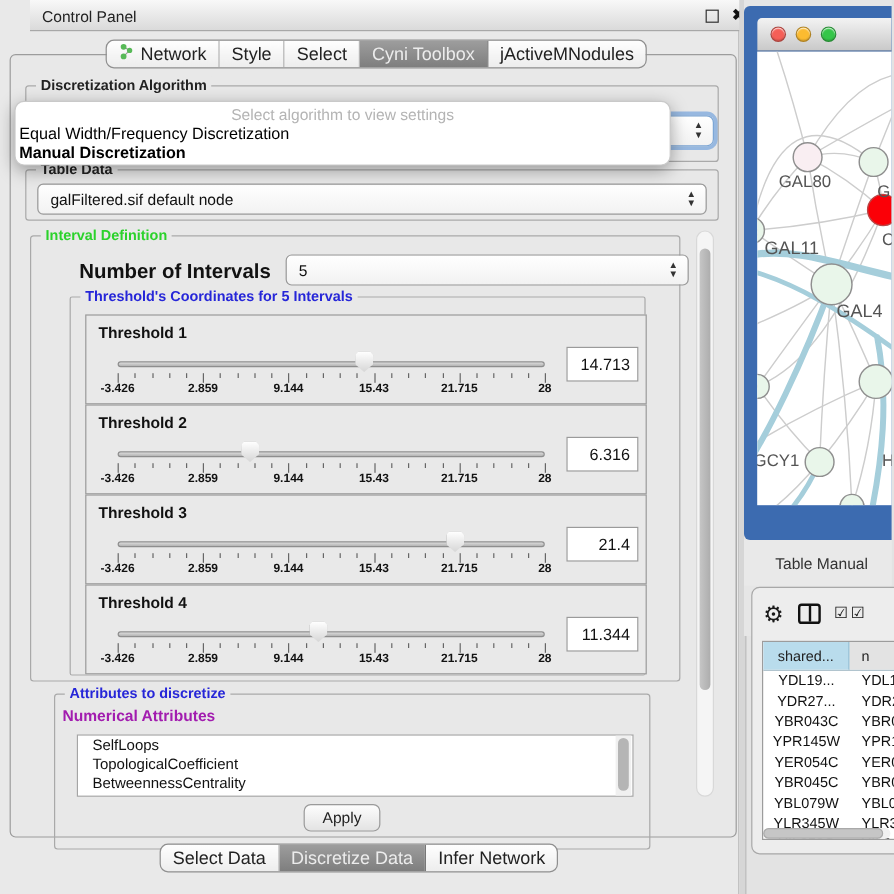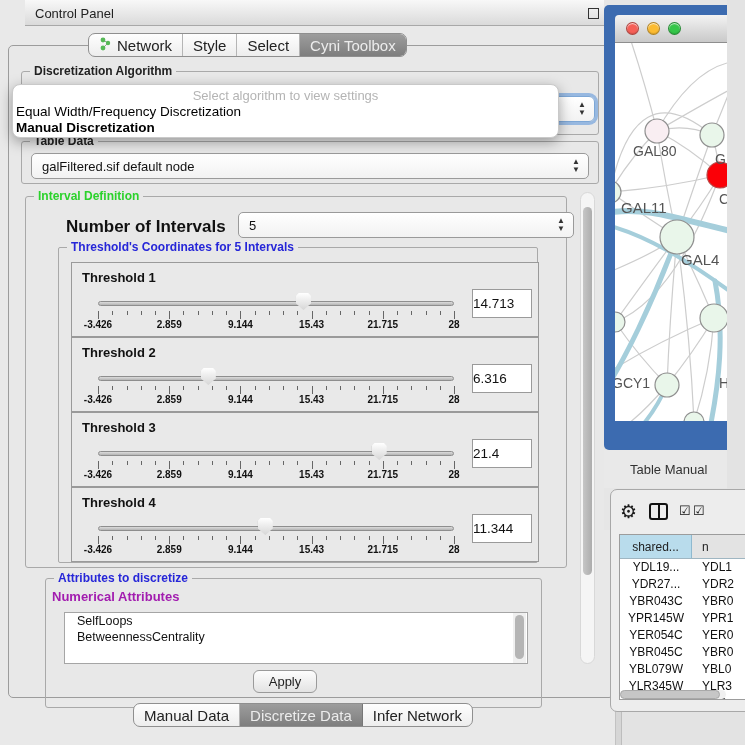--- a/index.html
+++ b/index.html
@@ -70,38 +70,38 @@
   .thresh-box .thumb { position:absolute; top:30px; width:15px; height:17px;
     background:linear-gradient(#ffffff,#d6d6d6);
     clip-path:polygon(50% 100%, 0 62%, 0 18%, 18% 0, 82% 0, 100% 18%, 100% 62%);
     filter:drop-shadow(0 0 1px #777); }
   .thresh-box .ticks { position:absolute; left:26px; top:48px; width:356px; height:8px; }
   .thresh-box .ticks i { position:absolute; top:0; width:1px; background:#666; }
   .thresh-box .ticklabels { position:absolute; left:26px; top:56px; width:356px; height:12px; }
   .thresh-box .ticklabels b { position:absolute; transform:translateX(-50%); font-size:10px; font-weight:bold; color:#111; white-space:nowrap; }
   .thresh-box input.vfield { position:absolute; left:400px; top:26px; width:60px; height:29px;
     border:1px solid #9a9a9a; background:#fff; font-family:"Liberation Sans",sans-serif;
-    font-size:13.5px; color:#111; text-align:left; padding-right:6px; }
+    font-size:13.5px; color:#111; text-align:right; padding-right:6px; }
 
   
   #attr-list { left:64px; top:612px; width:464px; height:52px; background:#fff;
     border:1px solid #a5a5a5; overflow:hidden; }
   #attr-list .li { height:16px; font-size:12.5px; color:#111; padding-left:12px; line-height:16px; }
   #attr-vscroll { left:513px; top:613px; width:13px; height:50px; background:#f0f0f0; }
   #attr-vscroll .thumb { position:absolute; left:2px; top:2px; width:9px; height:44px; background:#b5b5b5; border-radius:5px; }
 
   #apply-btn { left:253px; top:670px; width:64px; height:23px;
     background:linear-gradient(#fdfdfd,#e3e3e3); border:1px solid #9a9a9a; border-radius:6px;
     font-size:13px; color:#222; display:flex; align-items:center; justify-content:center; }
 
   
   #divider { left:616px; top:0; width:6px; height:745px; background:#d6d6d6; border-right:1px solid #bdbdbd; }
 
   
-  #right-area { left:604px; top:0; width:123px; height:530px; background:#e6e6e6; }
+  #right-area { left:620px; top:0; width:123px; height:530px; background:#e6e6e6; }
   #net-window { position:absolute; left:0; top:5px; width:123px; height:445px; background:#3c6bb0; border-radius:5px 0 0 5px; }
   #mac-titlebar { position:absolute; left:11px; top:10px; width:112px; height:28px;
     background:linear-gradient(#f3f3f3,#c9c9c9); border-bottom:1px solid #8e8e8e; border-radius:4px 0 0 0; }
   .light { position:absolute; top:7px; width:13px; height:13px; border-radius:50%;
     box-shadow:inset 0 1px 1px rgba(255,255,255,0.75), inset 0 -1px 1px rgba(0,0,0,0.15); border:0.5px solid rgba(0,0,0,0.3); }
   #canvas { position:absolute; left:11px; top:38px; width:112px; height:378px; background:#fff; overflow:hidden; }
   #canvas svg { position:absolute; left:0; top:0; }
 
   #tp-titlebar { position:absolute; left:0; top:450px; width:123px; height:38px; background:#e9e9e9; }
   #tp-titlebar .t { position:absolute; left:26px; top:12px; font-size:13px; color:#333; }
@@ -341,20 +341,21 @@
         </div>
 
       <div class="group" style="left:36px; top:532px; width:497px; height:130px;">
         <span class="gtitle blue">Attributes to discretize</span>
         <span class="abs" style="left:6px; top:10px; font-size:13px; font-weight:bold; color:#a21caf;">Numerical Attributes</span>
       </div>
     </div>
 
     <div id="attr-list" class="abs">
         <div class="li">SelfLoops</div>
+        <div class="li">TopologicalCoefficient</div>
         <div class="li">BetweennessCentrality</div>
       </div>
     <div id="attr-vscroll" class="abs">
         <span class="thumb"></span>
       </div>
 
     <div id="panel-vscroll" class="abs">
         <span class="thumb"></span>
       </div>
 
@@ -375,24 +376,27 @@
         </div>
         <div class="tab">
           <span>Style</span>
         </div>
         <div class="tab">
           <span>Select</span>
         </div>
         <div class="tab selected">
           <span>Cyni Toolbox</span>
         </div>
+        <div class="tab">
+          <span>jActiveMNodules</span>
+        </div>
       </div>
     <div id="bottom-tabs" class="tabbar abs">
         <div class="tab">
-          <span>Manual Data</span>
+          <span>Select Data</span>
         </div>
         <div class="tab selected">
           <span>Discretize Data</span>
         </div>
         <div class="tab">
           <span>Infer Network</span>
         </div>
       </div>
 
     <div id="popup" class="abs">

